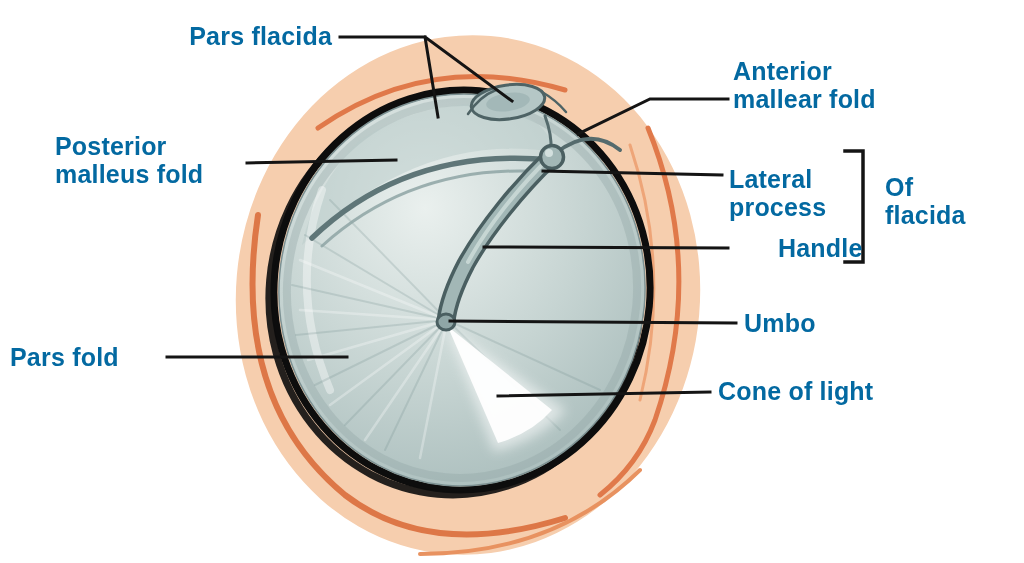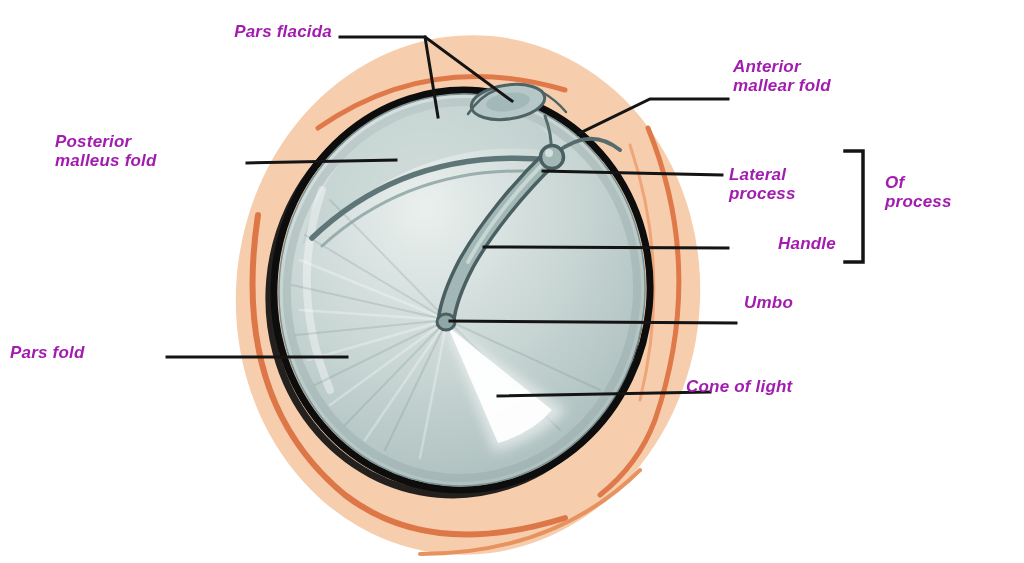--- a/index.html
+++ b/index.html
@@ -7,26 +7,25 @@
     position:relative;
     width:1024px;height:563px;
     background:#ffffff;
     overflow:hidden;
     font-family:"Liberation Sans", sans-serif;
   }
   .stage svg{position:absolute;left:0;top:0;}
   .label{
     position:absolute;
     font-weight:700;
-    font-size:17px;
+    font-size:25px;
     line-height:1.12;
-    color:#a21caf;
+    color:#0369a1;
     white-space:pre-line;
     letter-spacing:0.2px;
-    font-style:italic;
   }
   .center{text-align:left;}
   .right{text-align:right;}
 </style>
 </head>
 <body>
 
 <div class="stage">
 
   <svg width="1024" height="563" viewBox="0 0 1024 563">
@@ -135,23 +134,23 @@
   <div class="label center" style="left:733px;top:57px;width:190px;">Anterior
 mallear fold</div>
 
   <div class="label center" style="left:55px;top:132px;width:192px;">Posterior
 malleus fold</div>
 
   <div class="label" style="left:729px;top:148px;width:130px;margin-top:17px;">Lateral
 process</div>
 
   <div class="label" style="left:885px;top:173px;width:130px;">Of
-process</div>
+flacida</div>
 
   <div class="label" style="left:778px;top:234px;">Handle</div>
 
-  <div class="label" style="left:744px;top:293px;">Umbo</div>
+  <div class="label" style="left:744px;top:309px;">Umbo</div>
 
-  <div class="label" style="left:686px;top:377px;">Cone of light</div>
+  <div class="label" style="left:718px;top:377px;">Cone of light</div>
 
   <div class="label" style="left:10px;top:343px;">Pars fold</div>
 
 </div>
 
 </body></html>

